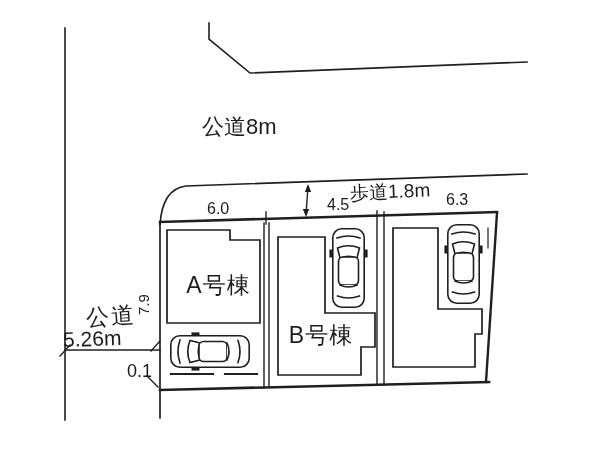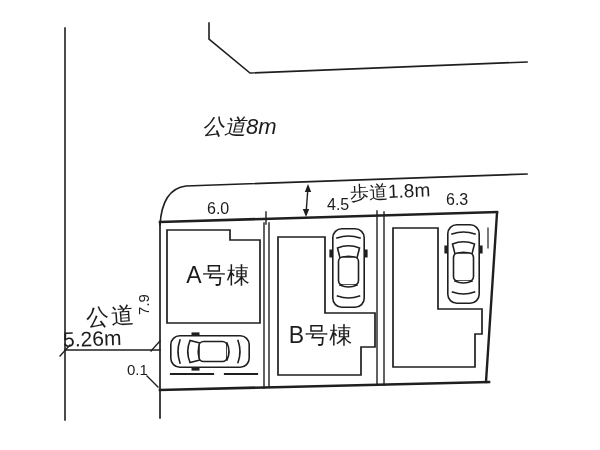--- a/index.html
+++ b/index.html
@@ -8,21 +8,21 @@
     font-family:"Liberation Sans","DejaVu Sans",sans-serif;color:#1c1c1c;
   }
   .canvas svg{position:absolute;left:0;top:0;}
   .lbl{position:absolute;white-space:nowrap;line-height:1;color:#1c1c1c;}
   .lbl.center{text-align:center;}
   .road-main{font-size:22px;}
   .road-side{font-size:19px;transform:rotate(-2.5deg);}
   .road-west-name{font-size:23px;letter-spacing:2px;transform:rotate(-4deg);}
   .road-west-width{font-size:21px;transform:rotate(-2deg);}
   .dim{font-size:16px;}
-  .dim-small{font-size:15px;}
+  .dim-small{font-size:18px;}
   .dim-rot{font-size:15px;transform:rotate(-90deg);transform-origin:center;}
   .lot-label{font-size:23px;letter-spacing:1px;}
 </style>
 </head>
 <body>
 
 <div class="canvas">
 
   <svg width="600" height="450" viewBox="0 0 600 450" fill="none" stroke="#1f1f1f" stroke-linecap="square" stroke-linejoin="miter">
 
@@ -83,31 +83,31 @@
 
     <g>
       <path d="M65,350 H160" stroke-width="1.3"></path>
       <path d="M60,356 L70,345" stroke-width="1.3"></path>
       <path d="M151,351 L160,341" stroke-width="1.3"></path>
     </g>
 
     <path d="M147,376 L158,387" stroke-width="1.3"></path>
   </svg>
 
-  <div class="lbl road-main" style="left:202px;top:116px;font-style:italic;">公道8m</div>
+  <div class="lbl road-main" style="left:202px;top:116px;">公道8m</div>
 
   <div class="lbl road-side" style="left:350px;top:182px;">歩道1.8m</div>
 
   <div class="lbl dim" style="left:207px;top:201px;">6.0</div>
   <div class="lbl dim" style="left:327px;top:197px;">4.5</div>
   <div class="lbl dim" style="left:446px;top:192px;">6.3</div>
 
   <div class="lbl road-west-name" style="left:86px;top:305px;">公道</div>
   <div class="lbl road-west-width" style="left:63px;top:328px;">5.26m</div>
 
   <div class="lbl dim-rot" style="left:133px;top:297px;">7.9</div>
 
   <div class="lbl dim-small" style="left:127px;top:362px;">0.1</div>
 
-  <div class="lbl lot-label center" style="left:167px;top:264px;width:103px;">A号棟</div>
+  <div class="lbl lot-label center" style="left:167px;top:274px;width:103px;">A号棟</div>
   <div class="lbl lot-label center" style="left:278px;top:324px;width:86px;">B号棟</div>
 
 </div>
 
 </body></html>

